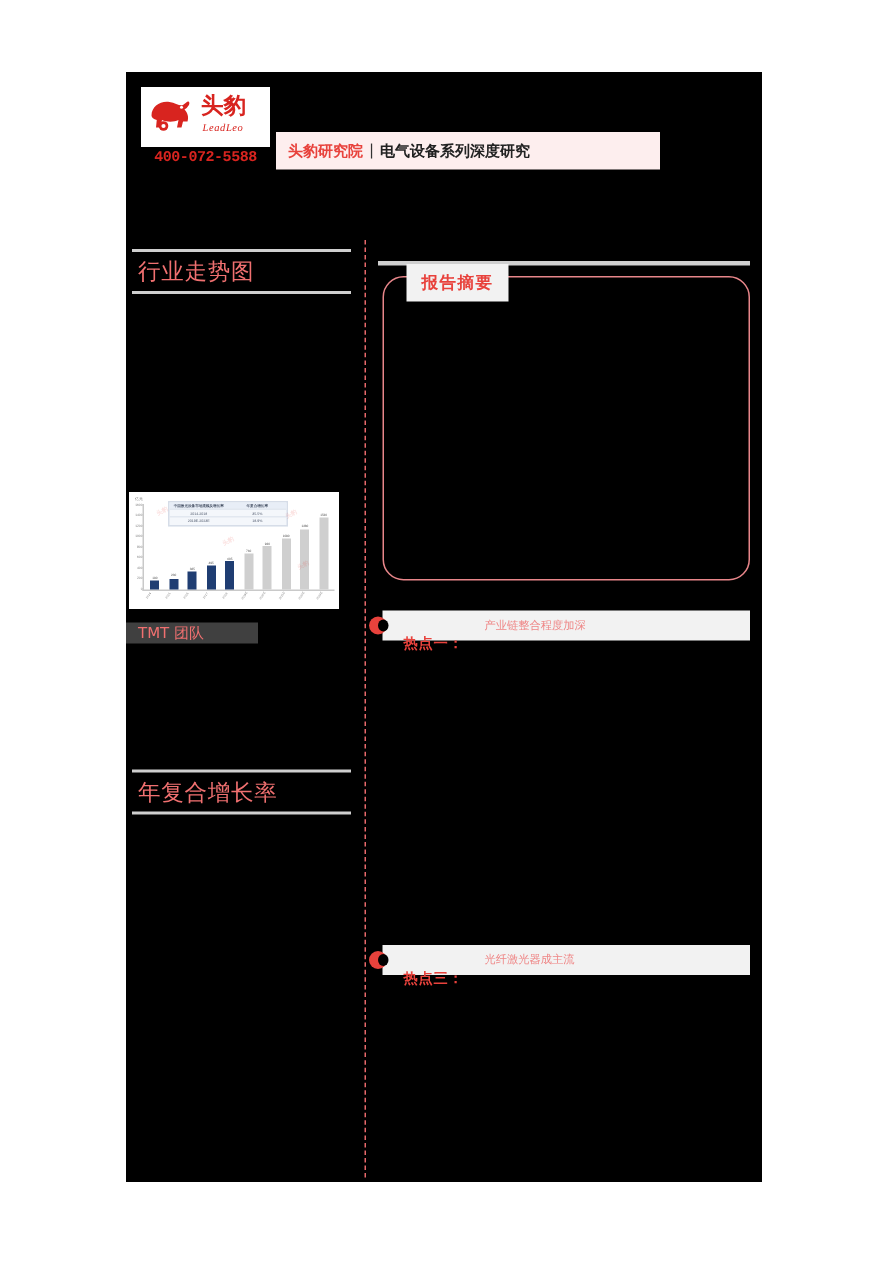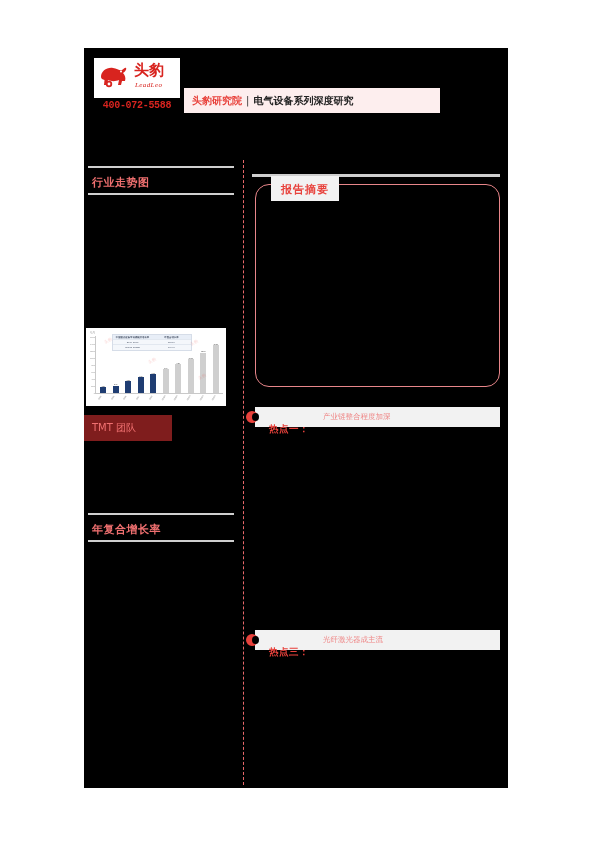--- a/index.html
+++ b/index.html
@@ -119,22 +119,22 @@
   }
   .sec-head {
     position: relative;
     padding: 4px 0 3px 4px;
     border-top: 2px solid #cfcfcf;
     border-bottom: 2px solid #cfcfcf;
     margin-left: 2px;
     width: 142px;
   }
   .sec-head-txt {
-    font-size: 11px;
-    font-weight: bold;
+    font-size: 15px;
+    font-weight: normal;
     color: #f07070;
     letter-spacing: 0.5px;
     font-family: "DejaVu Sans", sans-serif;
     margin-top: 44px;
   }
 
   
   .thumb-wrap {
     position: absolute;
     left: 2px;
@@ -252,22 +252,22 @@
     pointer-events: none;
     font-weight: bold;
   }
 
   
   .team-tag {
     position: absolute;
     left: 0px;
     top: 249px;
     width: 88px;
-    height: 26px;
-    background: #7f1d1d;
+    height: 14px;
+    background: #404040;
     display: flex;
     align-items: center;
     padding-left: 8px;
     box-sizing: border-box;
   }
   .team-tag span {
     font-size: 10px;
     color: #f07070;
     font-family: "DejaVu Sans", sans-serif;
   }

